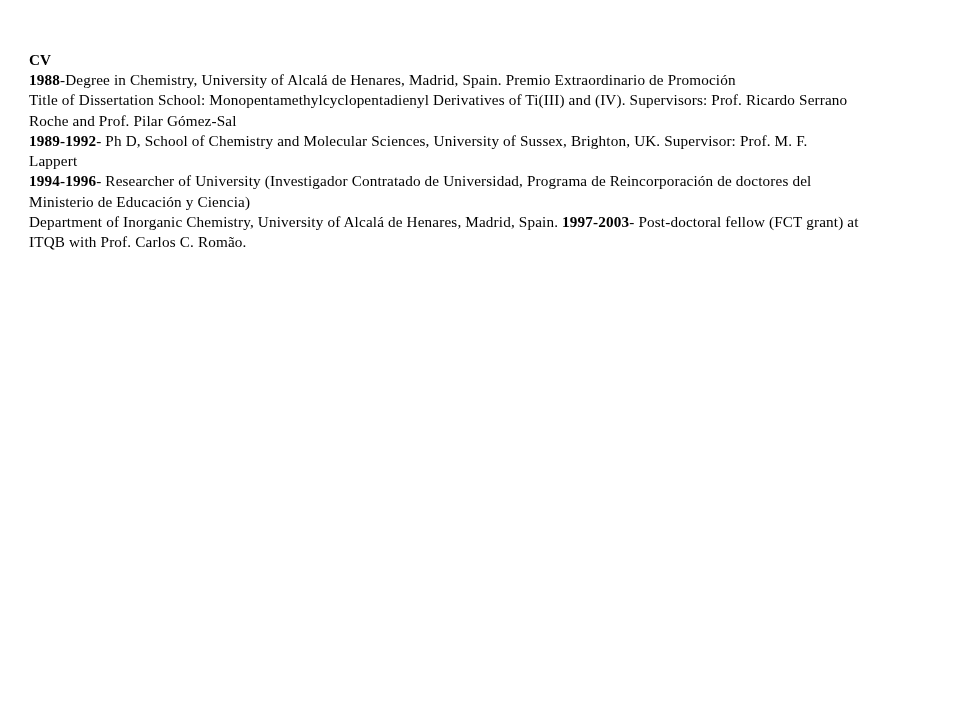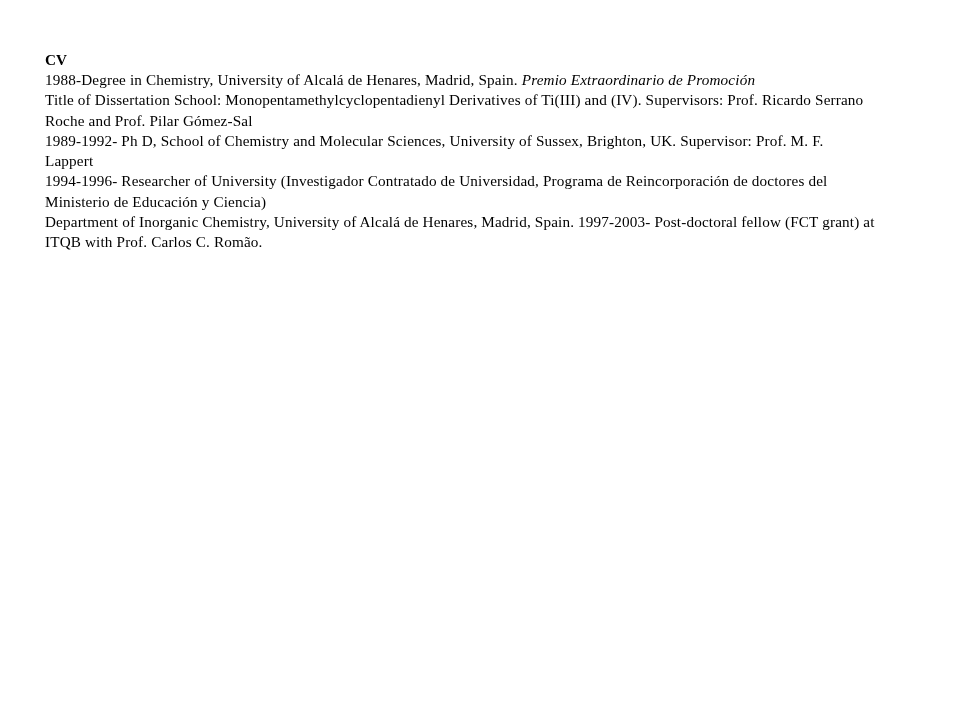--- a/index.html
+++ b/index.html
@@ -15,34 +15,34 @@
     overflow: hidden;
   }
   .page {
     position: relative;
     width: 960px;
     height: 720px;
     box-sizing: border-box;
   }
   .cv-block {
     position: absolute;
-    left: 45px;
+    left: 29px;
     top: 50px;
     width: 830px;
   }
   .cv-line {
     font-size: 15.2px;
     line-height: 1.33;
     text-align: left;
     margin: 0;
     padding: 0;
     letter-spacing: 0.01em;
   }
-  .b { font-weight: normal; }
-  .i { font-style: italic; }
+  .b { font-weight: bold; }
+  .i { }
   .heading {
     font-weight: bold;
   }
 </style>
 </head>
 <body>
 
 <div class="page">
   <div class="cv-block">
     <div class="cv-line heading">CV</div>

